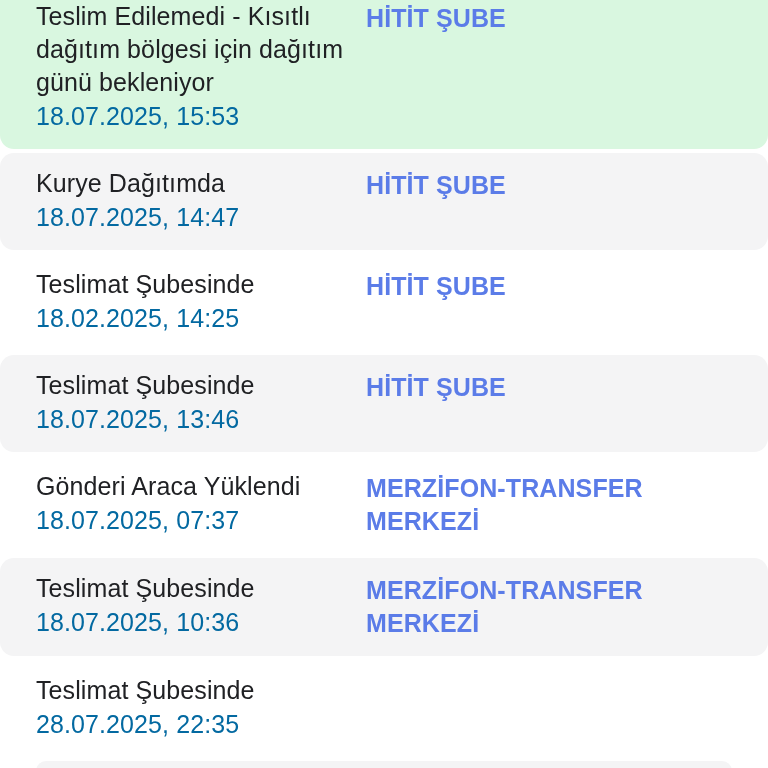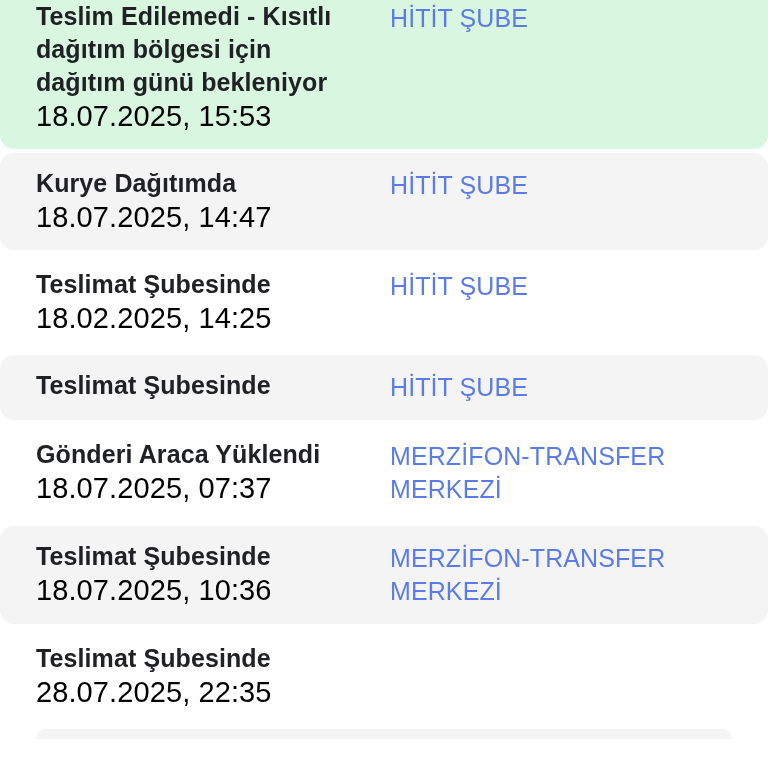--- a/index.html
+++ b/index.html
@@ -40,43 +40,42 @@
   .row-left {
     width: 330px;
     flex: 0 0 330px;
     padding-right: 8px;
     box-sizing: border-box;
   }
   .status-text {
     font-size: 25px;
     line-height: 33px;
     color: #202124;
-    font-weight: 700;
+    font-weight: 400;
     letter-spacing: 0.1px;
   }
   .date-text {
-    font-size: 29px;
+    font-size: 25px;
     line-height: 33px;
-    color: #000000;
+    color: #0369a1;
     font-weight: 400;
     margin-top: 1px;
     letter-spacing: 0.1px;
   }
   .row-right {
     flex: 1 1 auto;
     padding-top: 2px;
   }
   .branch-link {
     font-size: 25px;
     line-height: 33px;
     color: #5b7ce8;
-    font-weight: 400;
+    font-weight: 700;
     letter-spacing: 0.1px;
     word-break: break-word;
-    margin-left: 24px;
   }
   
   #row-0 {
     margin-top: -14px;
   }
   .bottom-stub {
     height: 10px;
     background: #f4f4f5;
     border-radius: 14px 14px 0 0;
     margin: 0 36px;
@@ -113,20 +112,21 @@
       <div class="date-text">18.02.2025, 14:25</div>
     </div>
     <div class="row-right">
       <div class="branch-link">HİTİT ŞUBE</div>
     </div>
   </div>
 
   <div class="tracking-row alt" id="row-3">
     <div class="row-left">
       <div class="status-text">Teslimat Şubesinde</div>
+      <div class="date-text">18.07.2025, 13:46</div>
     </div>
     <div class="row-right">
       <div class="branch-link">HİTİT ŞUBE</div>
     </div>
   </div>
 
   <div class="tracking-row plain" id="row-4">
     <div class="row-left">
       <div class="status-text">Gönderi Araca Yüklendi</div>
       <div class="date-text">18.07.2025, 07:37</div>

